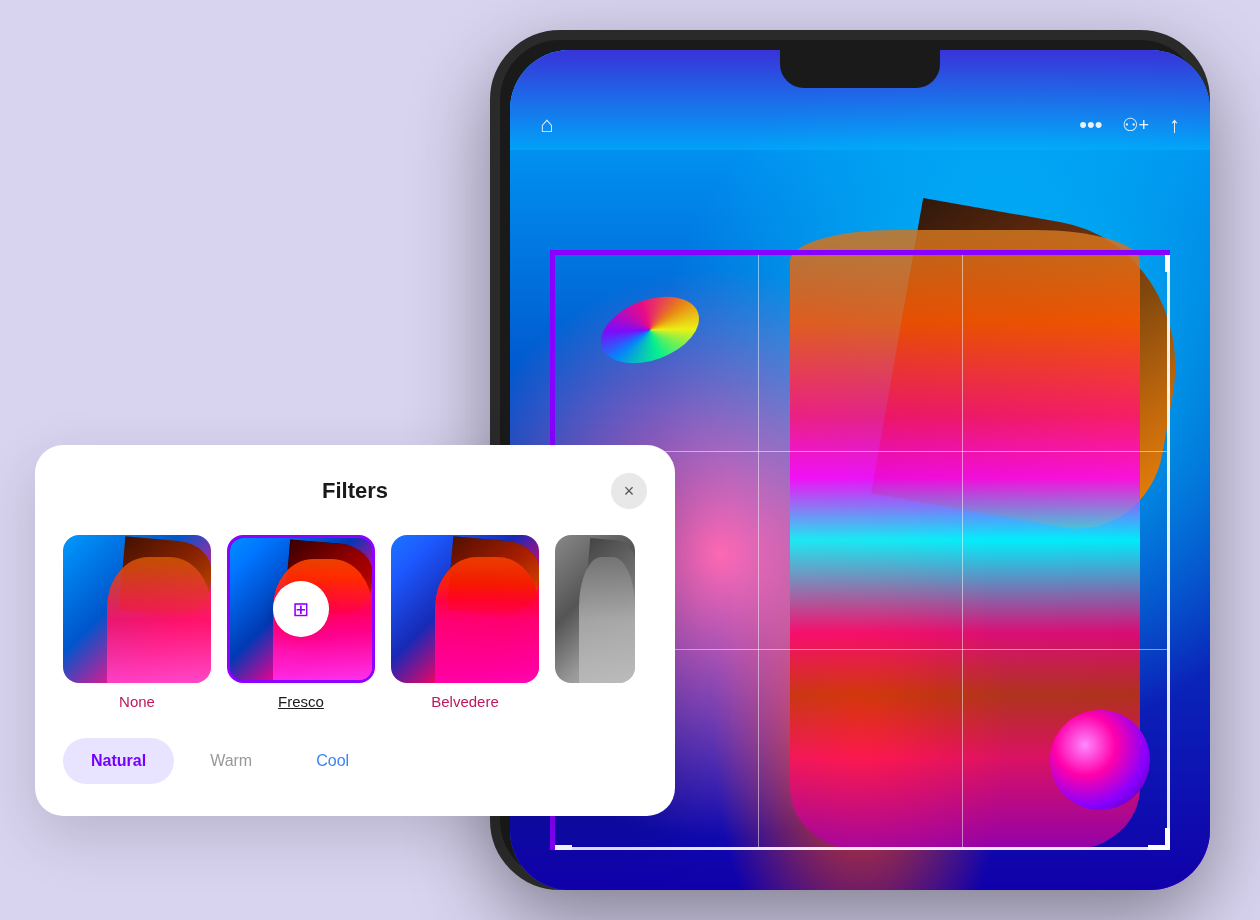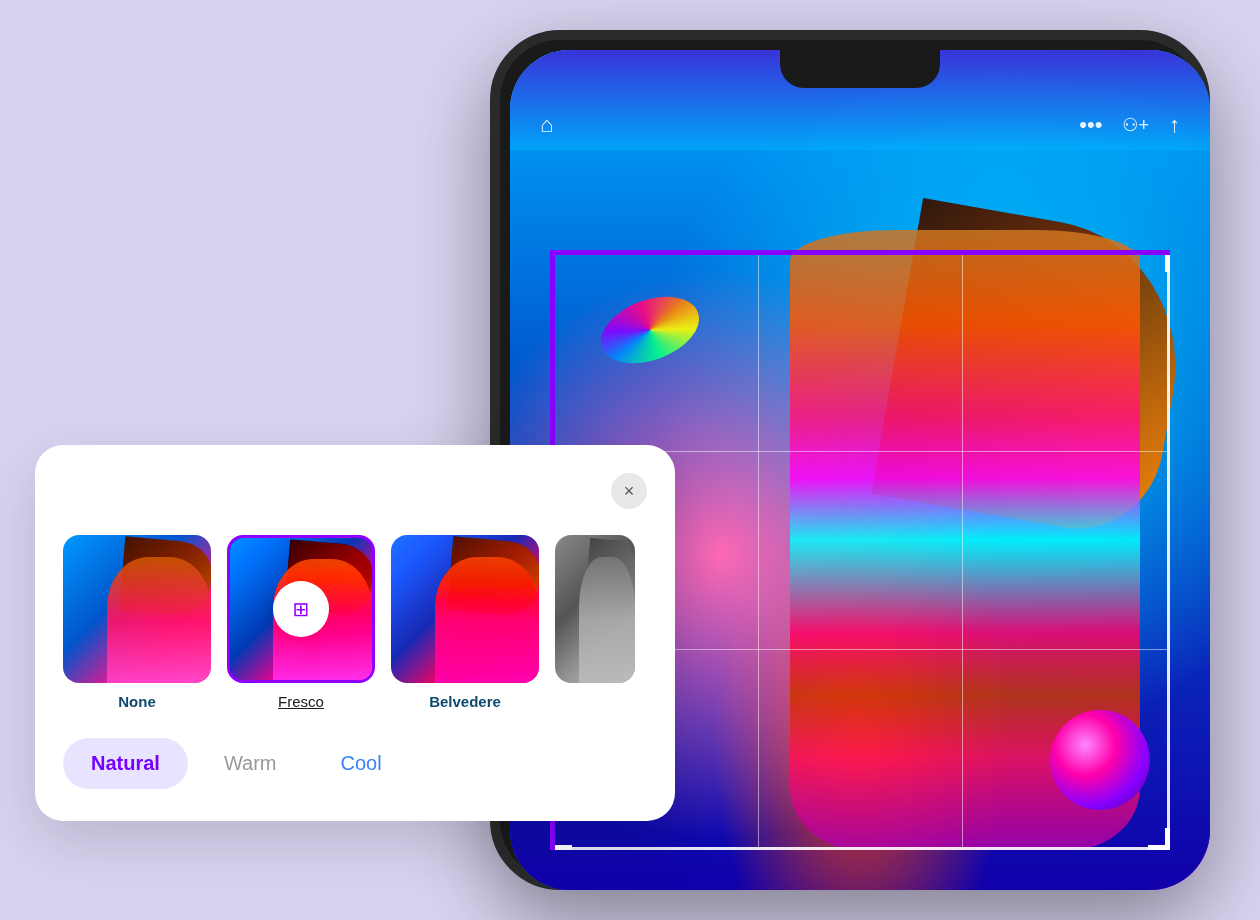--- a/index.html
+++ b/index.html
@@ -356,41 +356,41 @@
       box-shadow: 0 4px 12px rgba(0,0,0,0.15);
     }
 
     .tune-icon {
       color: #7700ff;
       font-size: 20px;
     }
 
     .filter-label {
       font-size: 15px;
-      color: #0c4a6e;
-      font-weight: 700;
+      color: #be185d;
+      font-weight: 400;
     }
 
     .filter-label-active {
       color: #1a1a1a;
       font-weight: 500;
       text-decoration: underline;
     }
 
     
     .tone-selector {
       display: flex;
       gap: 8px;
       justify-content: flex-start;
     }
 
     .tone-btn {
       padding: 14px 28px;
       border-radius: 50px;
-      font-size: 20px;
+      font-size: 16px;
       font-weight: 500;
       cursor: pointer;
       border: none;
       background: transparent;
       text-align: right;
     }
 
     .tone-btn-natural {
       background: #e8e4ff;
       color: #7700ff;
@@ -456,20 +456,21 @@
 
       <div class="phone-notch"></div>
     </div>
   </div>
 </div>
 
 <div class="filters-panel">
 
   <div class="filters-header">
     <div style="width:36px;"></div>
+    <span class="filters-title">Filters</span>
     <button class="close-btn">
       <span style="font-size:18px;font-weight:400;">×</span>
     </button>
   </div>
 
   <div class="filter-thumbnails">
 
     <div class="filter-thumb-item">
       <div class="filter-thumb filter-thumb-none">
         <div class="filter-thumb-hair"></div>

